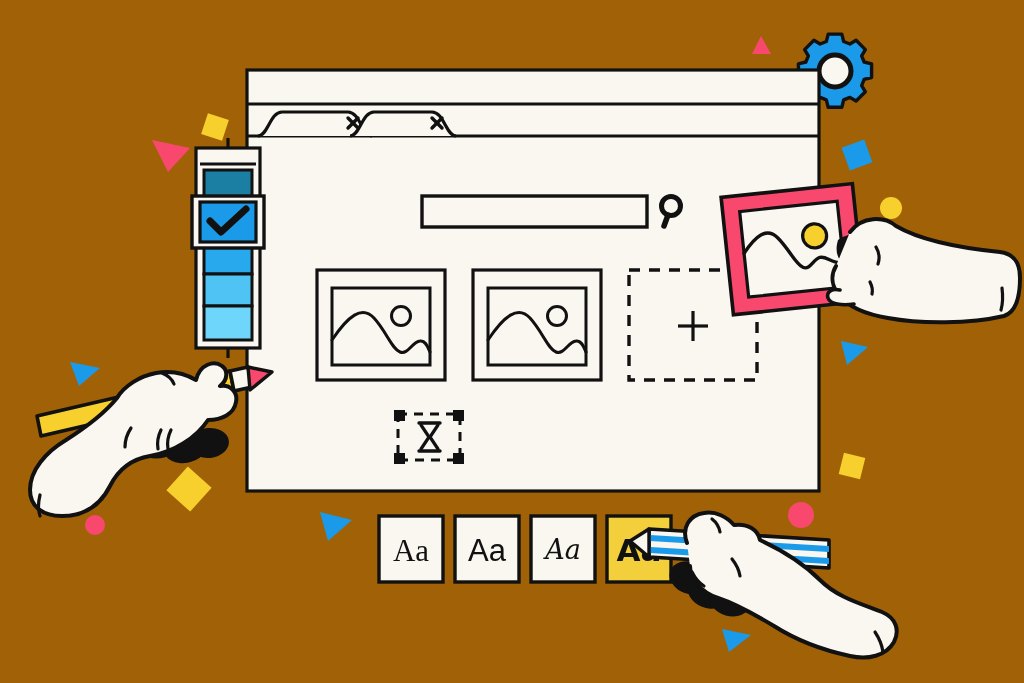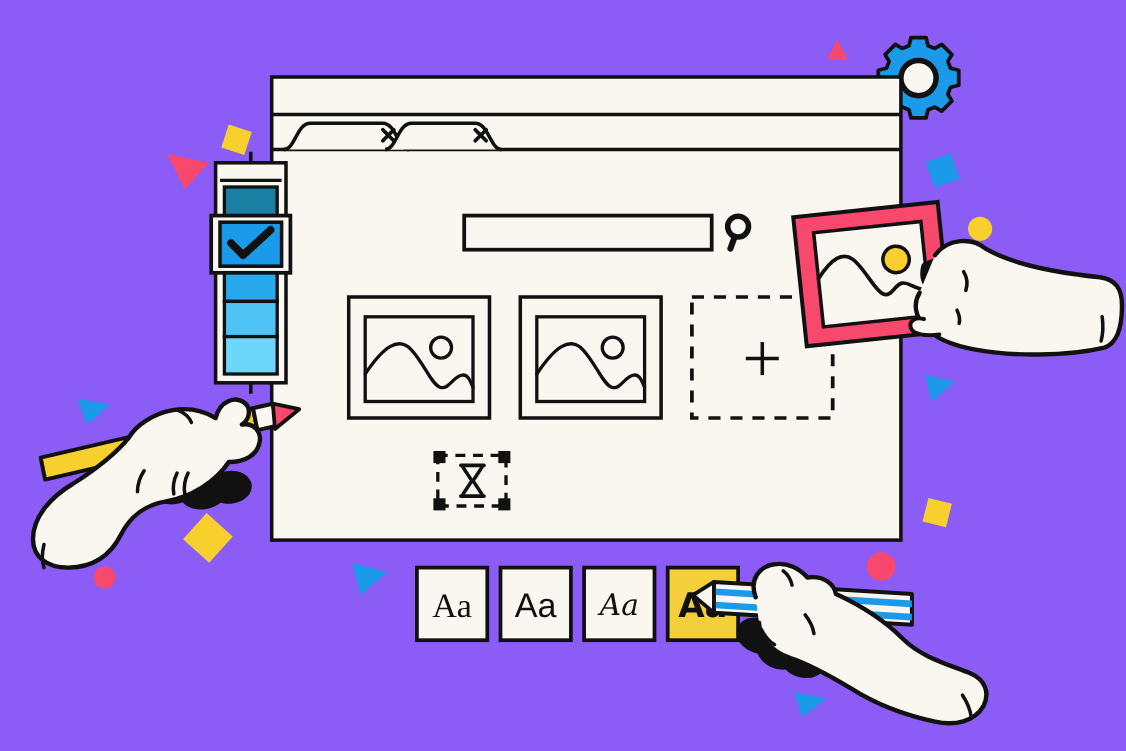--- a/index.html
+++ b/index.html
@@ -5,21 +5,21 @@
   html, body {
     margin: 0;
     padding: 0;
     background: #f1f2ed;
     font-family: "Liberation Sans", sans-serif;
   }
   #stage {
     position: relative;
     width: 1024px;
     height: 683px;
-    background: #8b5cf6;
+    background: #a16207;
     overflow: hidden;
   }
   #stage svg.layer {
     position: absolute;
     left: 0;
     top: 0;
     width: 1024px;
     height: 683px;
   }
 </style>

